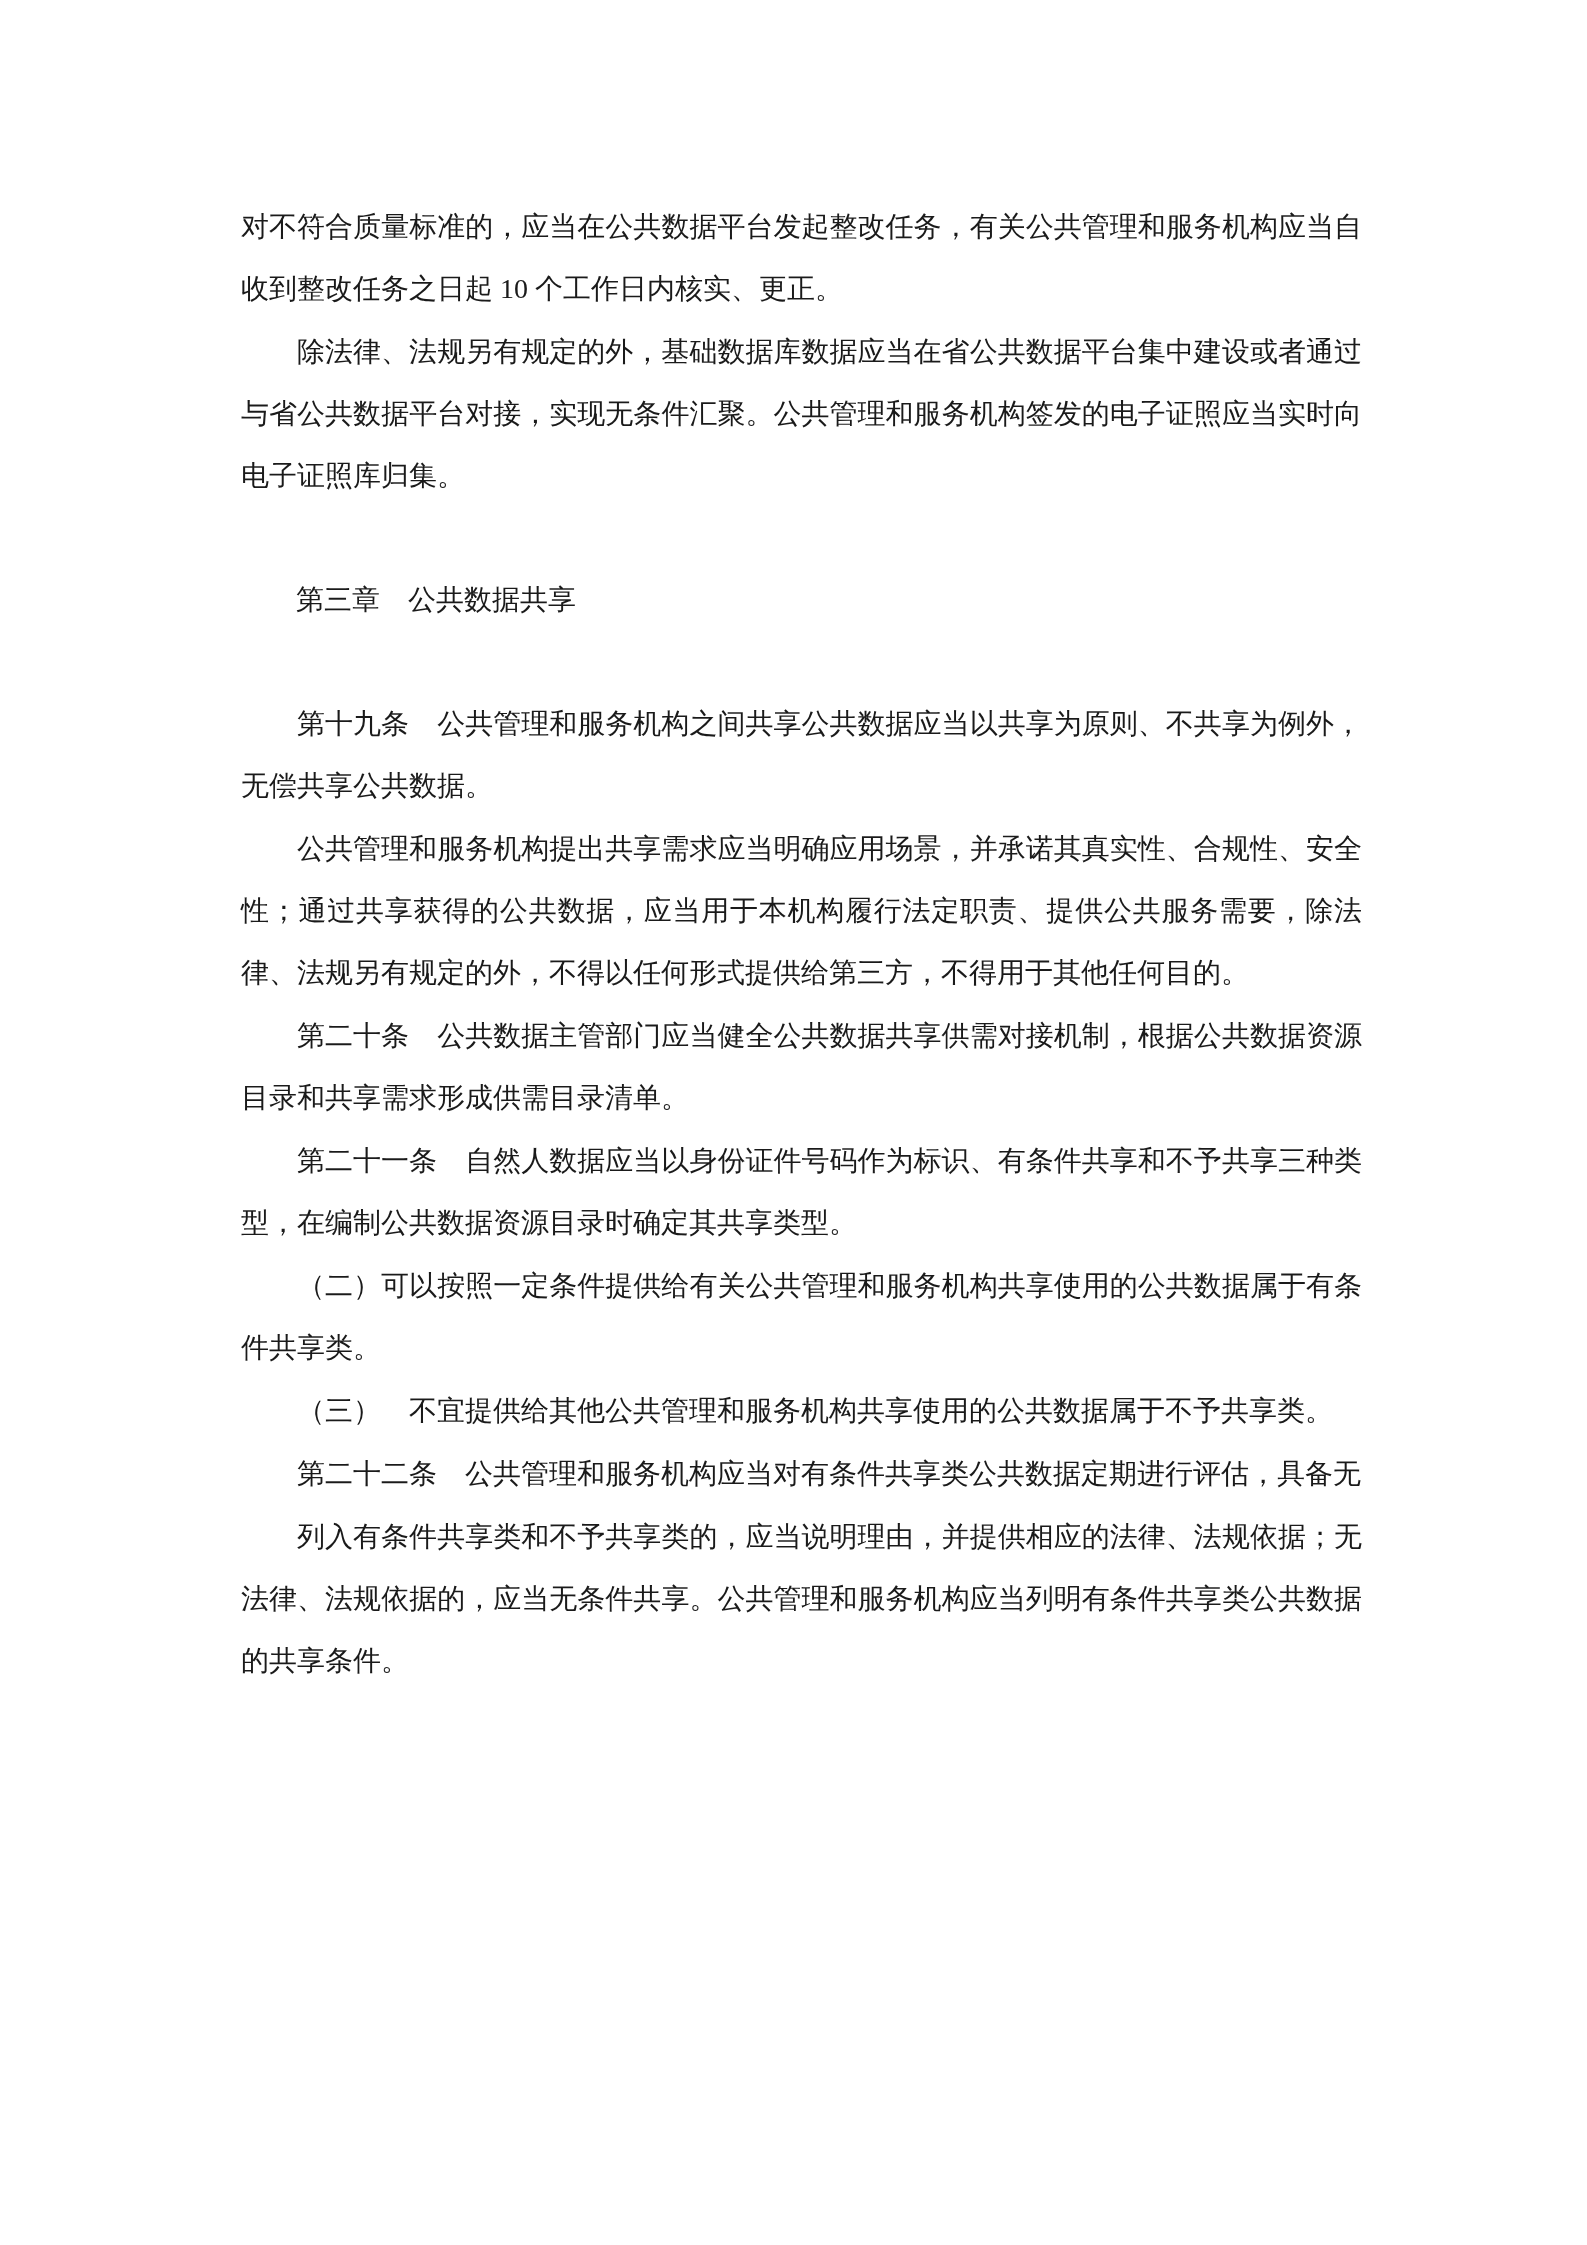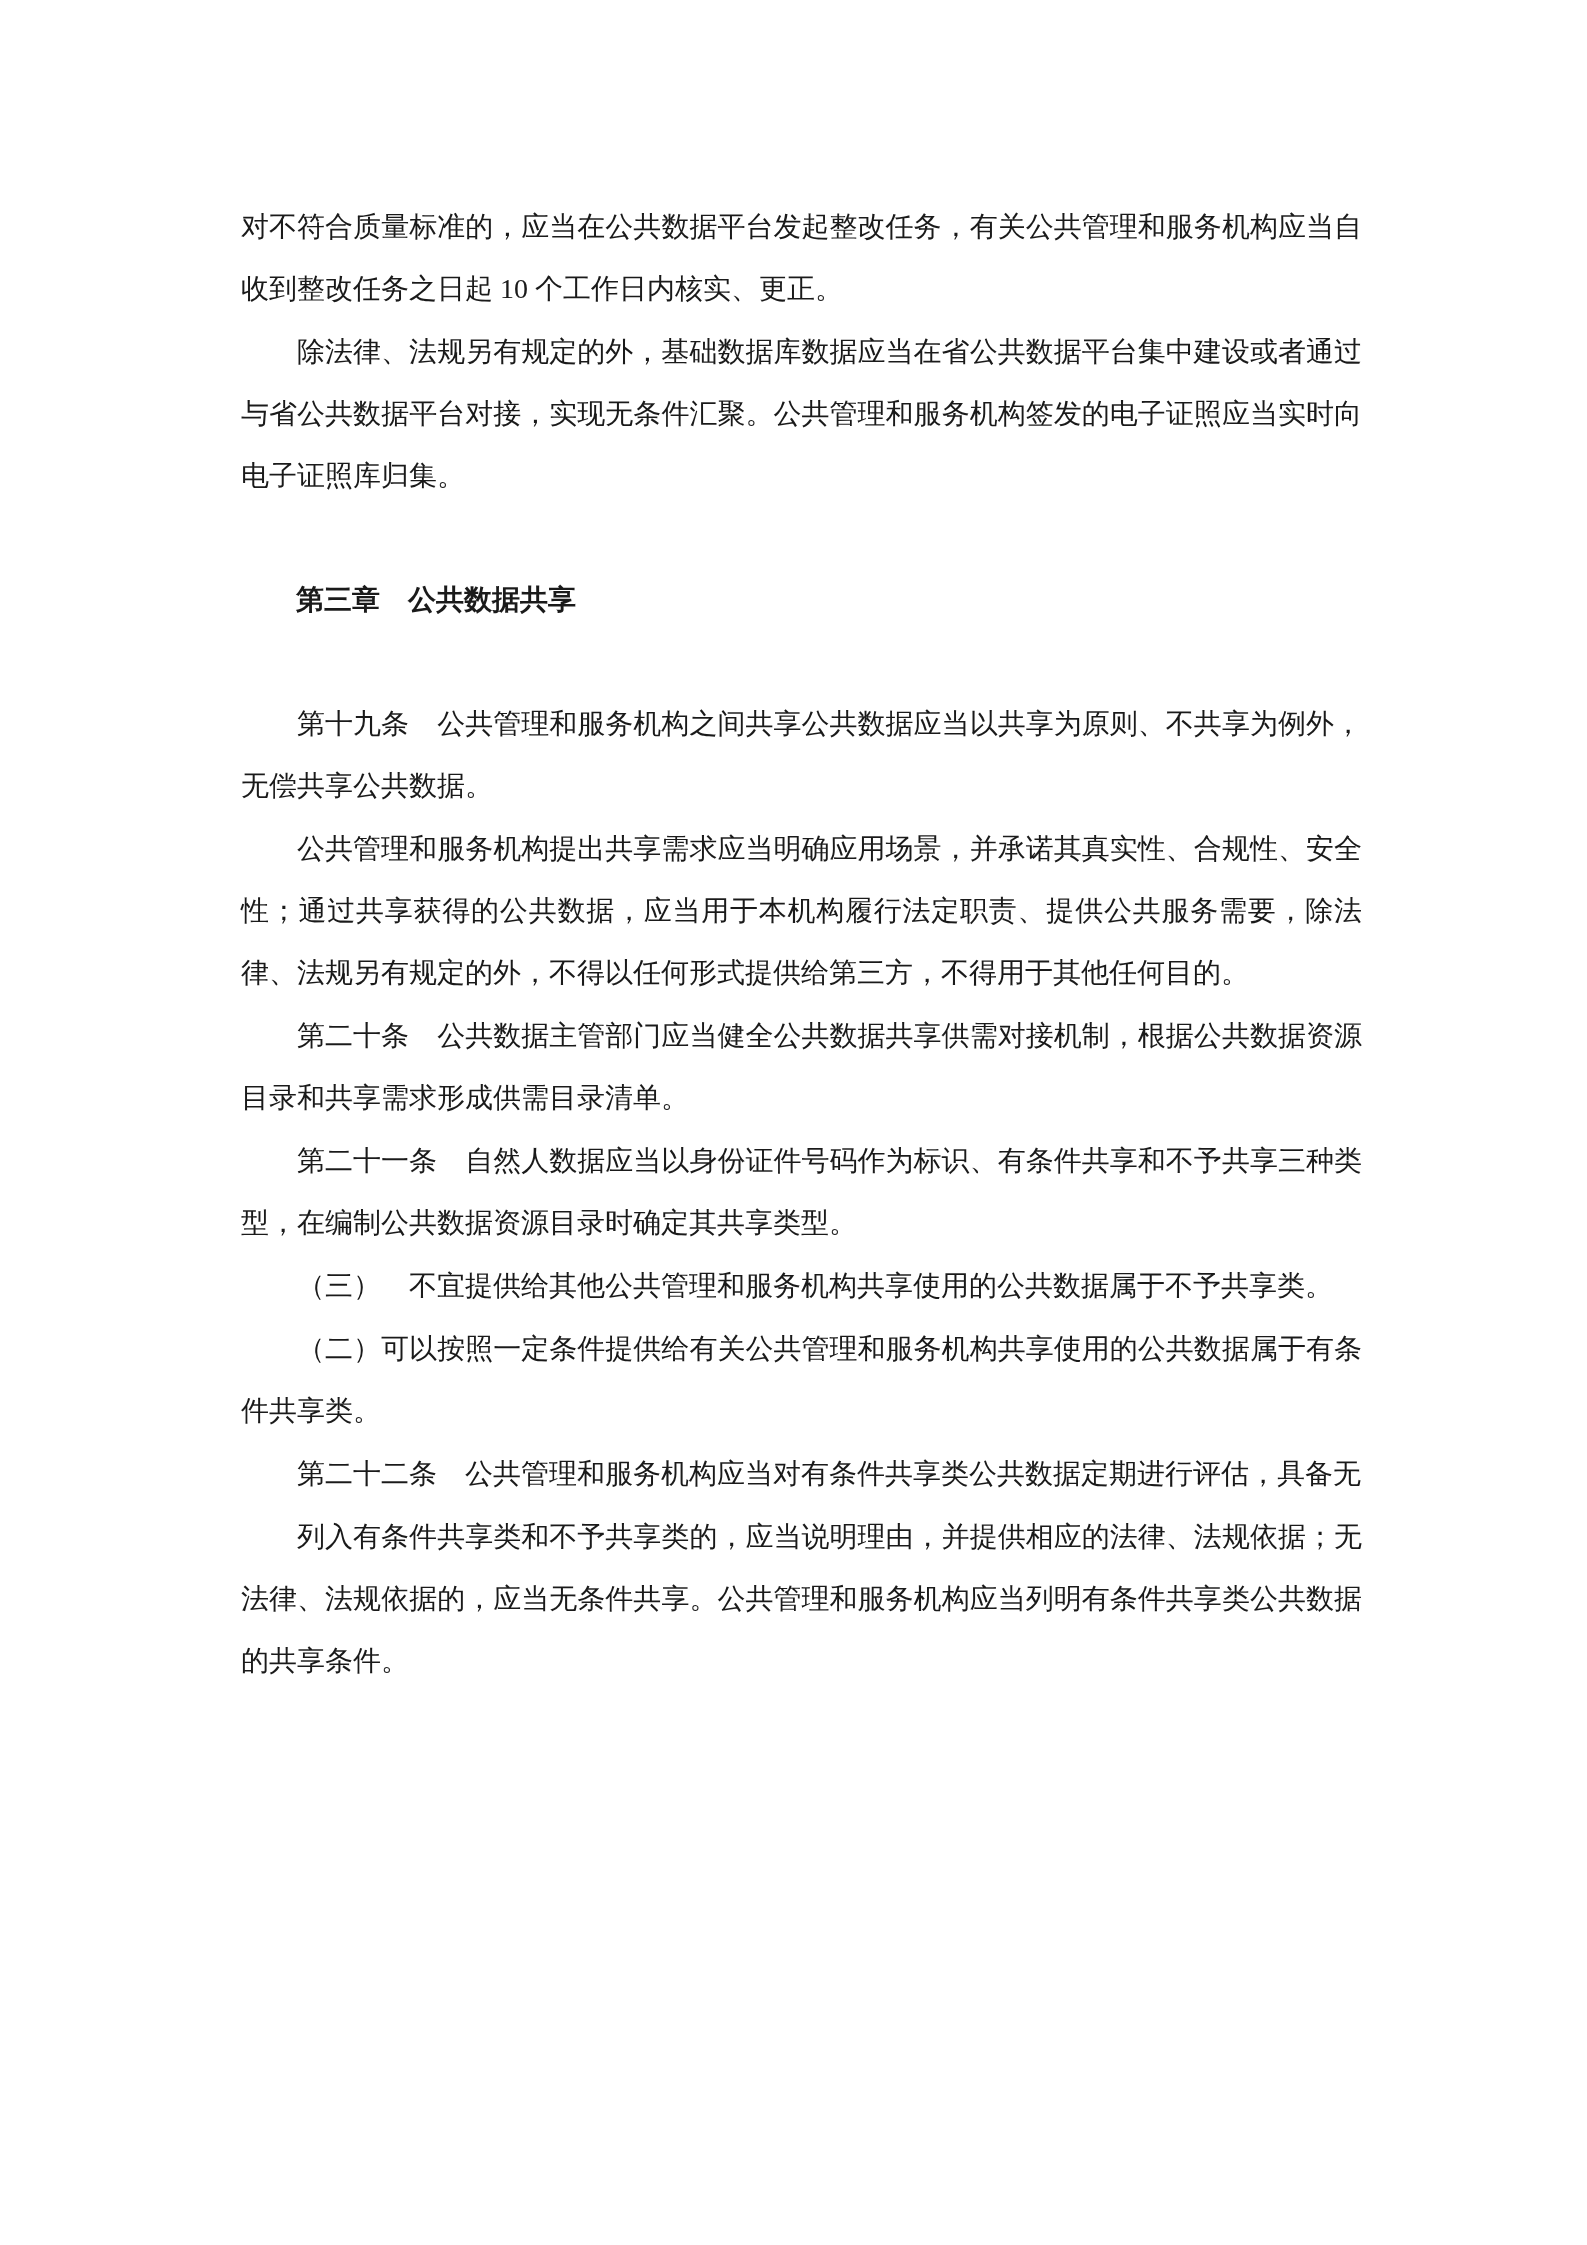--- a/index.html
+++ b/index.html
@@ -35,33 +35,33 @@
     padding: 0;
     text-indent: 2em;
     font-weight: normal;
   }
   .document-body p.no-indent {
     text-indent: 0;
   }
   .document-body p.chapter-heading {
     margin: 62px 0;
     text-indent: 2em;
-    font-weight: bold;
+    font-weight: normal;
   }
 </style>
 </head>
 <body>
 
 <main class="document-page">
   <div class="document-body">
       <p class="no-indent">对不符合质量标准的，应当在公共数据平台发起整改任务，有关公共管理和服务机构应当自收到整改任务之日起 10 个工作日内核实、更正。</p>
       <p>除法律、法规另有规定的外，基础数据库数据应当在省公共数据平台集中建设或者通过与省公共数据平台对接，实现无条件汇聚。公共管理和服务机构签发的电子证照应当实时向电子证照库归集。</p>
       <p class="chapter-heading">第三章　公共数据共享</p>
       <p>第十九条　公共管理和服务机构之间共享公共数据应当以共享为原则、不共享为例外，无偿共享公共数据。</p>
       <p>公共管理和服务机构提出共享需求应当明确应用场景，并承诺其真实性、合规性、安全性；通过共享获得的公共数据，应当用于本机构履行法定职责、提供公共服务需要，除法律、法规另有规定的外，不得以任何形式提供给第三方，不得用于其他任何目的。</p>
       <p>第二十条　公共数据主管部门应当健全公共数据共享供需对接机制，根据公共数据资源目录和共享需求形成供需目录清单。</p>
       <p>第二十一条　自然人数据应当以身份证件号码作为标识、有条件共享和不予共享三种类型，在编制公共数据资源目录时确定其共享类型。</p>
+      <p>（二）可以按照一定条件提供给有关公共管理和服务机构共享使用的公共数据属于有条件共享类。</p>
       <p>（三）　不宜提供给其他公共管理和服务机构共享使用的公共数据属于不予共享类。</p>
-      <p>（二）可以按照一定条件提供给有关公共管理和服务机构共享使用的公共数据属于有条件共享类。</p>
       <p>第二十二条　公共管理和服务机构应当对有条件共享类公共数据定期进行评估，具备无</p>
       <p>列入有条件共享类和不予共享类的，应当说明理由，并提供相应的法律、法规依据；无法律、法规依据的，应当无条件共享。公共管理和服务机构应当列明有条件共享类公共数据的共享条件。</p>
     </div>
 </main>
 
 </body></html>

